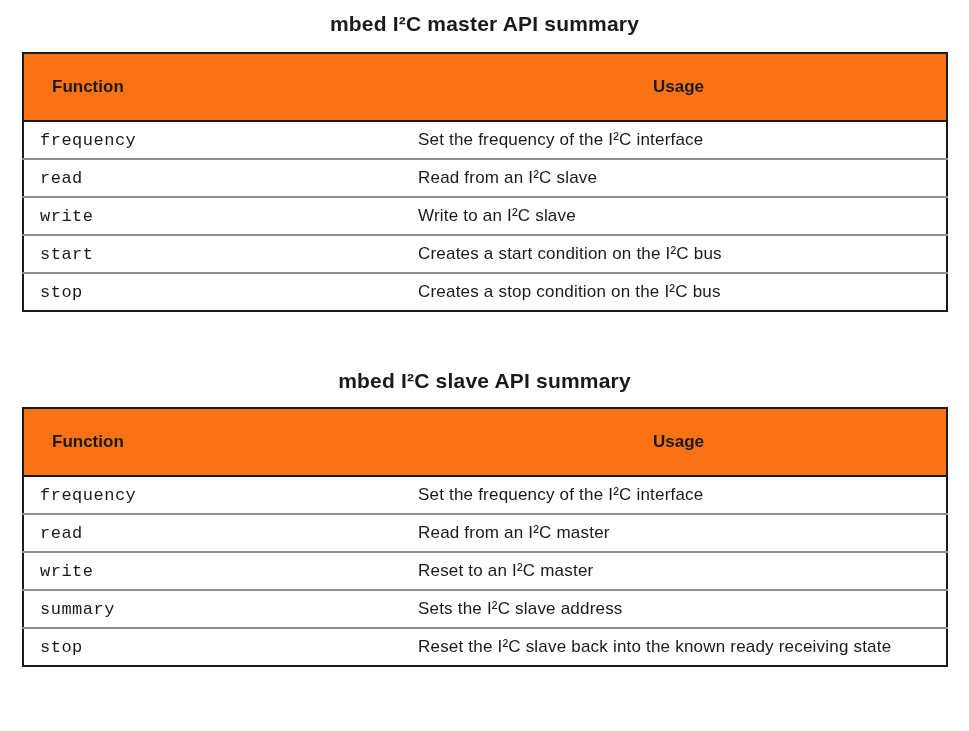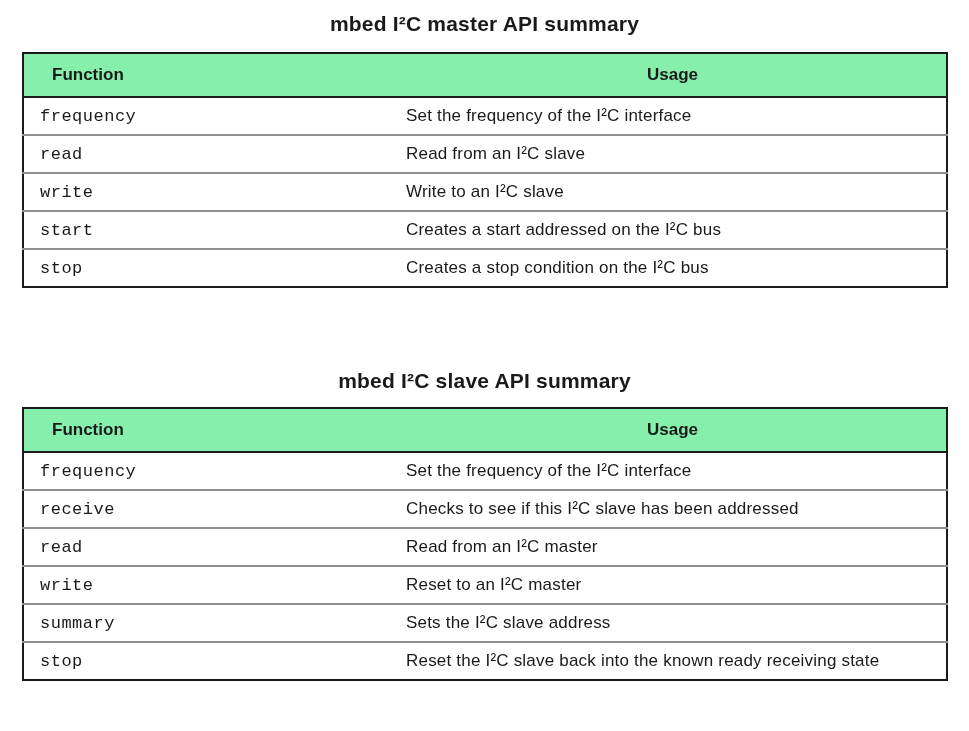--- a/index.html
+++ b/index.html
@@ -27,27 +27,27 @@
     position: absolute;
     left: 22px;
     width: 926px;
     border-collapse: collapse;
     table-layout: fixed;
     border: 2px solid #1b1b1b;
   }
   #table-master { top: 52px; }
   #table-slave  { top: 407px; }
   .api-table th {
-    background: #86efac;
+    background: #f97316;
     border-bottom: 2px solid #1b1b1b;
     height: 34px;
     font-size: 17px;
     font-weight: bold;
     vertical-align: middle;
-    padding: 4px;
+    padding: 16px;
   }
   .api-table th.fn-col {
     width: 343px;
     text-align: left;
     padding-left: 28px;
   }
   .api-table th.usage-col {
     text-align: center;
   }
   .api-table td {
@@ -91,21 +91,21 @@
     <tr>
       <td class="fn">read</td>
       <td class="usage">Read from an I²C slave</td>
     </tr>
     <tr>
       <td class="fn">write</td>
       <td class="usage">Write to an I²C slave</td>
     </tr>
     <tr>
       <td class="fn">start</td>
-      <td class="usage">Creates a start addressed on the I²C bus</td>
+      <td class="usage">Creates a start condition on the I²C bus</td>
     </tr>
     <tr>
       <td class="fn">stop</td>
       <td class="usage">Creates a stop condition on the I²C bus</td>
     </tr>
   </tbody>
 </table>
 
 <div class="caption" id="caption-slave">mbed I²C slave API summary</div>
 
@@ -115,24 +115,20 @@
       <th class="fn-col">Function</th>
       <th class="usage-col">Usage</th>
     </tr>
   </thead>
   <tbody>
     <tr>
       <td class="fn">frequency</td>
       <td class="usage">Set the frequency of the I²C interface</td>
     </tr>
     <tr>
-      <td class="fn">receive</td>
-      <td class="usage">Checks to see if this I²C slave has been addressed</td>
-    </tr>
-    <tr>
       <td class="fn">read</td>
       <td class="usage">Read from an I²C master</td>
     </tr>
     <tr>
       <td class="fn">write</td>
       <td class="usage">Reset to an I²C master</td>
     </tr>
     <tr>
       <td class="fn">summary</td>
       <td class="usage">Sets the I²C slave address</td>

